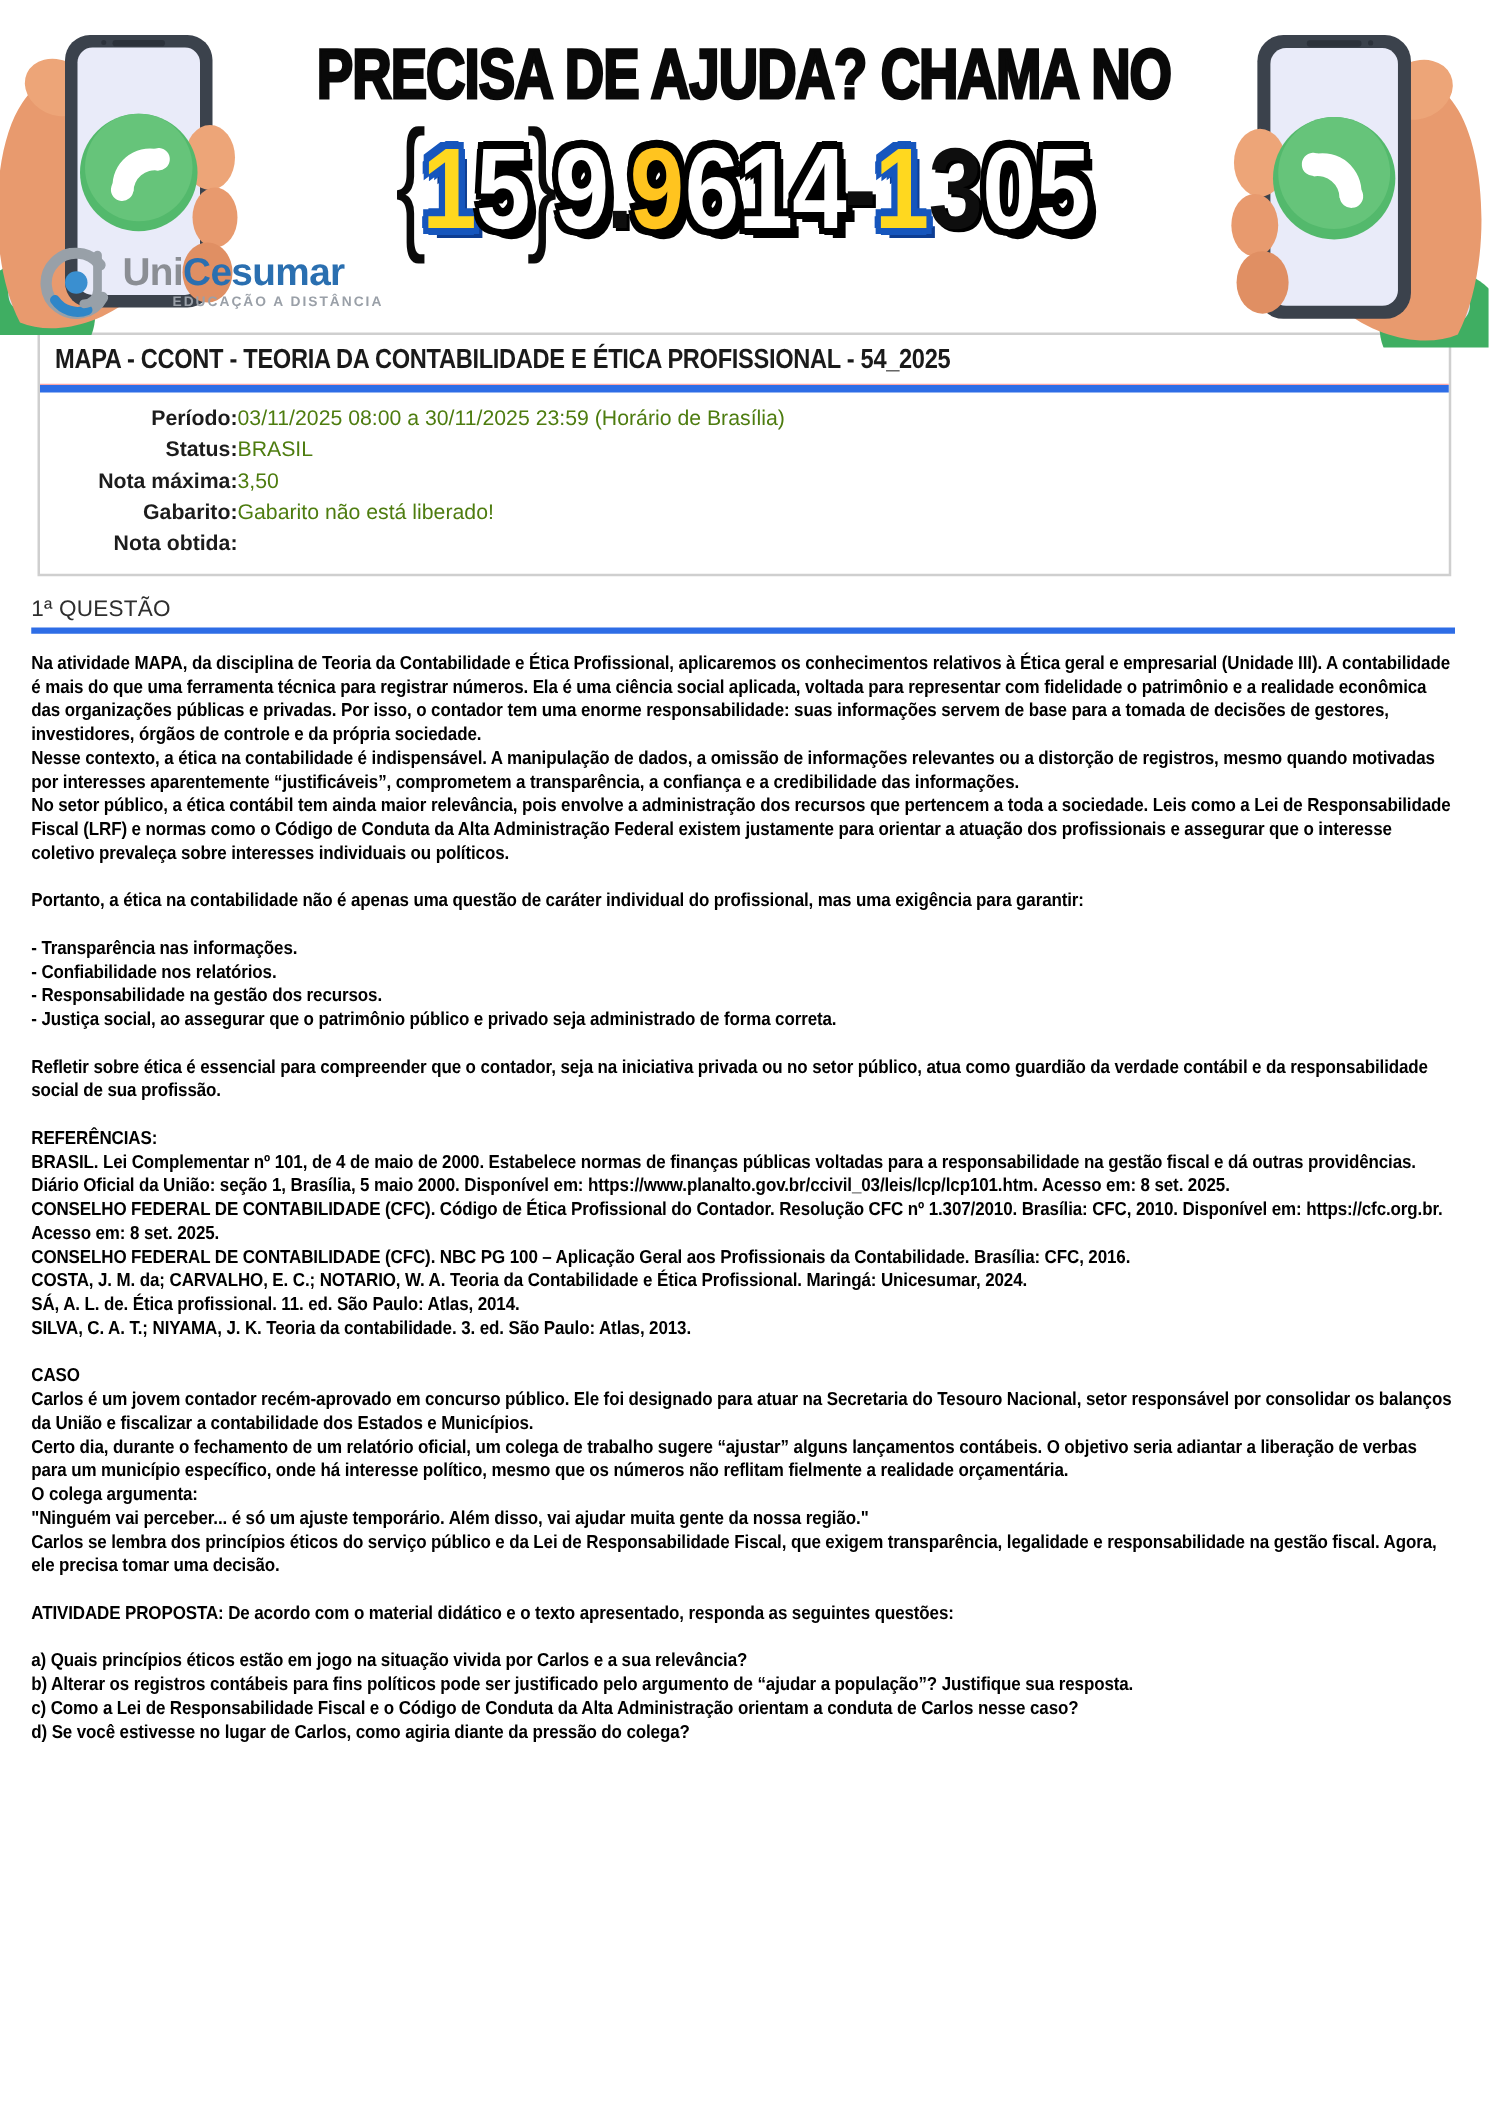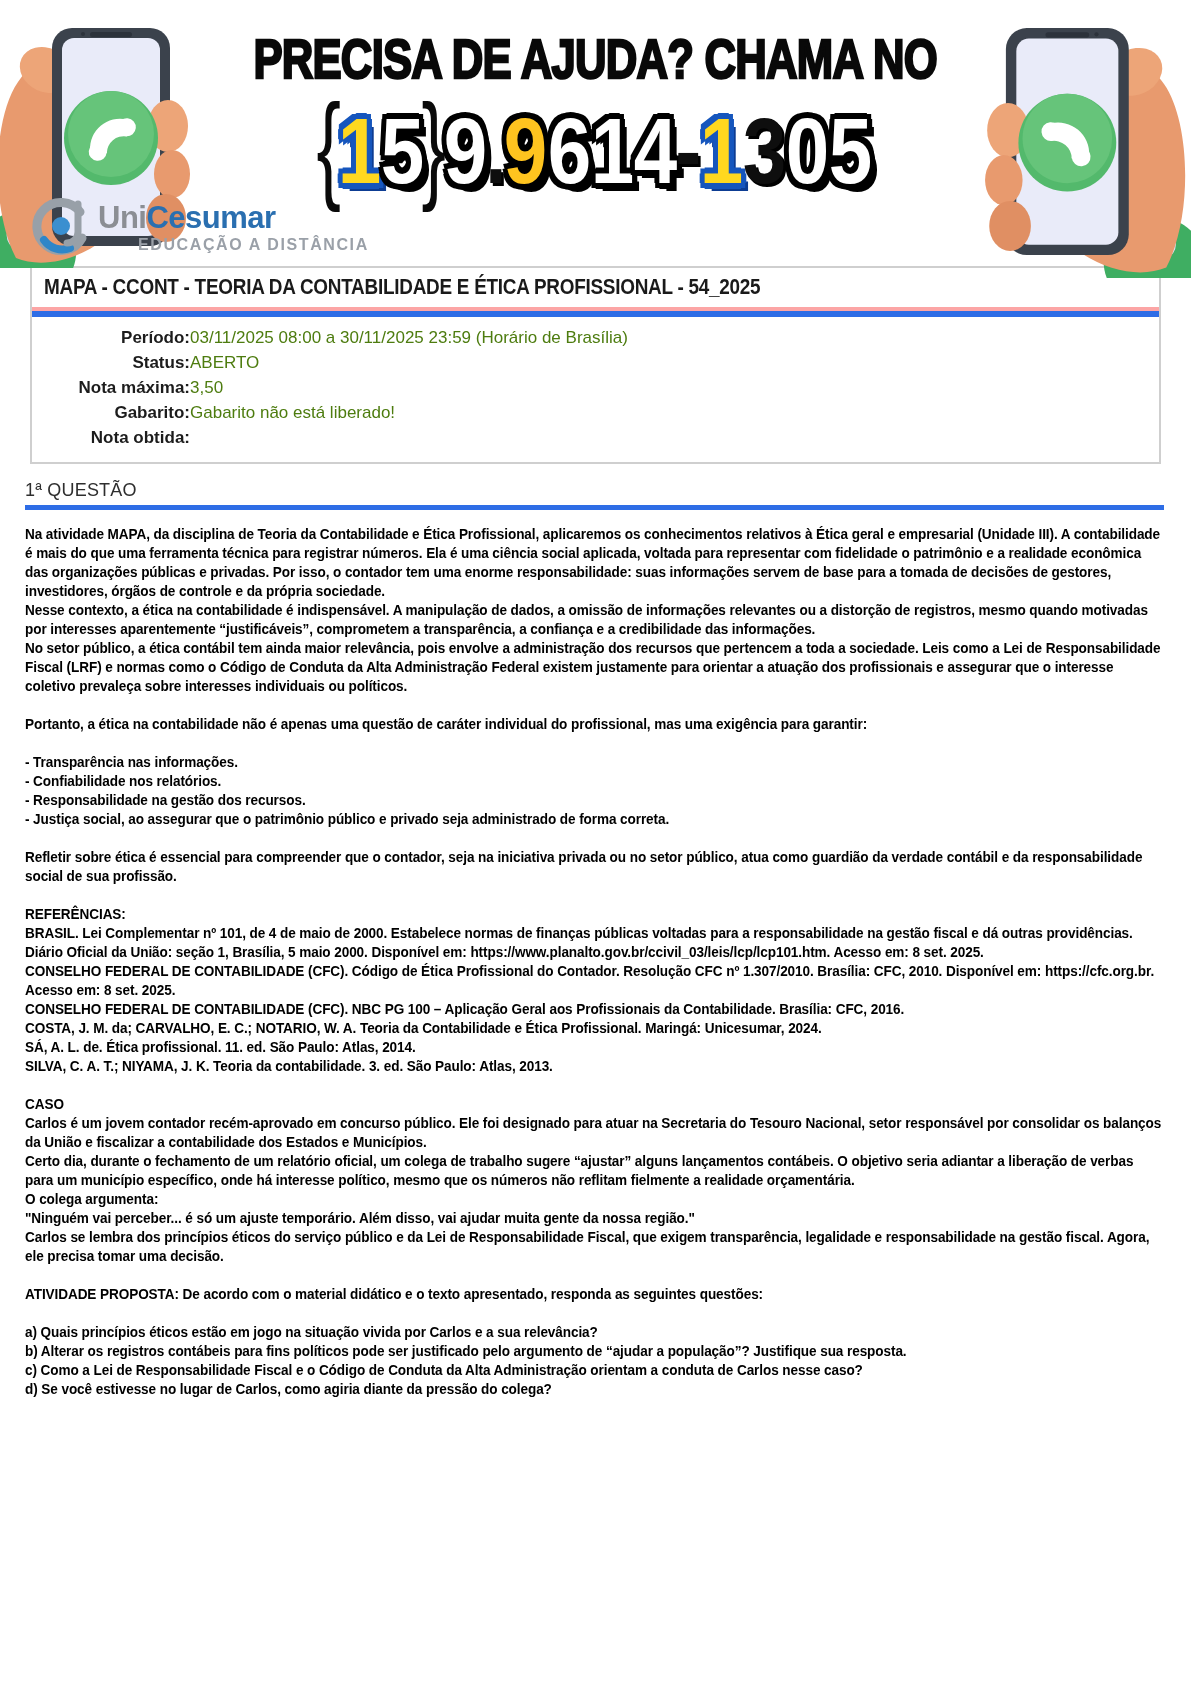--- a/index.html
+++ b/index.html
@@ -29,25 +29,25 @@
     -6px 0 0 #000,6px 0 0 #000,0 -6px 0 #000,0 6px 0 #000,8px 8px 0 #000;}
   .pc-black{color:#0e0e0e;text-shadow:3px 3px 0 #000;}
   .pc-brace{color:#0a0a0a;font-weight:400;font-size:118px;transform:scaleX(0.62) translateY(4px);margin:0 -10px;}
 
   
   .logo{position:absolute;left:30px;top:172px;display:flex;align-items:flex-start;z-index:7;}
   .logo-text{margin-left:6px;}
   .logo-name{font-size:31px;font-weight:700;line-height:40px;letter-spacing:-0.5px;}
   .logo-name .uni{color:#8b8e94;}
   .logo-name .ces{color:#2a6fb0;}
-  .logo-tag{font-size:16px;color:#9aa0a8;letter-spacing:1.6px;margin:-2px 0 0 40px;font-weight:700;}
+  .logo-tag{font-size:11px;color:#9aa0a8;letter-spacing:1.6px;margin:-2px 0 0 40px;font-weight:700;}
 
   
   .info-box{position:relative;margin:2px 0 0 30px;width:1127px;border:2px solid #cfcfcf;z-index:1;background:#fff;}
-  .info-title{padding:6px 28px 7px 12px;border-bottom:4px solid #fca5a5;text-decoration:underline;}
+  .info-title{padding:6px 28px 7px 12px;border-bottom:1px solid #fca5a5;text-decoration:underline;}
   .info-title span{display:inline-block;transform:scaleX(0.86);transform-origin:0 50%;
     font-size:22px;font-weight:700;letter-spacing:-0.3px;color:#1a1a1a;white-space:nowrap;}
   .blue-bar{height:6px;background:#2e6de6;}
   .fields{padding:8px 0 12px 0;}
   .field-row{display:grid;grid-template-columns:158px 1fr;line-height:25px;font-size:17px;}
   .field-label{font-weight:700;color:#1c1c1c;text-align:right;padding-left:44px;}
   .field-value{color:#4d7c0f;}
 
   
   .q-heading{margin:16px 0 0 25px;font-size:18px;font-weight:400;color:#2e2e2e;letter-spacing:0.2px;}
@@ -129,21 +129,21 @@
       <span>MAPA - CCONT - TEORIA DA CONTABILIDADE E ÉTICA PROFISSIONAL - 54_2025</span>
     </div>
     <div class="blue-bar"></div>
     <div class="fields">
       <div class="field-row">
         <span class="field-label">Período:</span>
         <span class="field-value">03/11/2025 08:00 a 30/11/2025 23:59 (Horário de Brasília)</span>
       </div>
       <div class="field-row">
         <span class="field-label">Status:</span>
-        <span class="field-value">ABERTO</span>
+        <span class="field-value">BRASIL</span>
       </div>
       <div class="field-row">
         <span class="field-label">Nota máxima:</span>
         <span class="field-value">3,50</span>
       </div>
       <div class="field-row">
         <span class="field-label">Gabarito:</span>
         <span class="field-value">Gabarito não está liberado!</span>
       </div>
       <div class="field-row">

